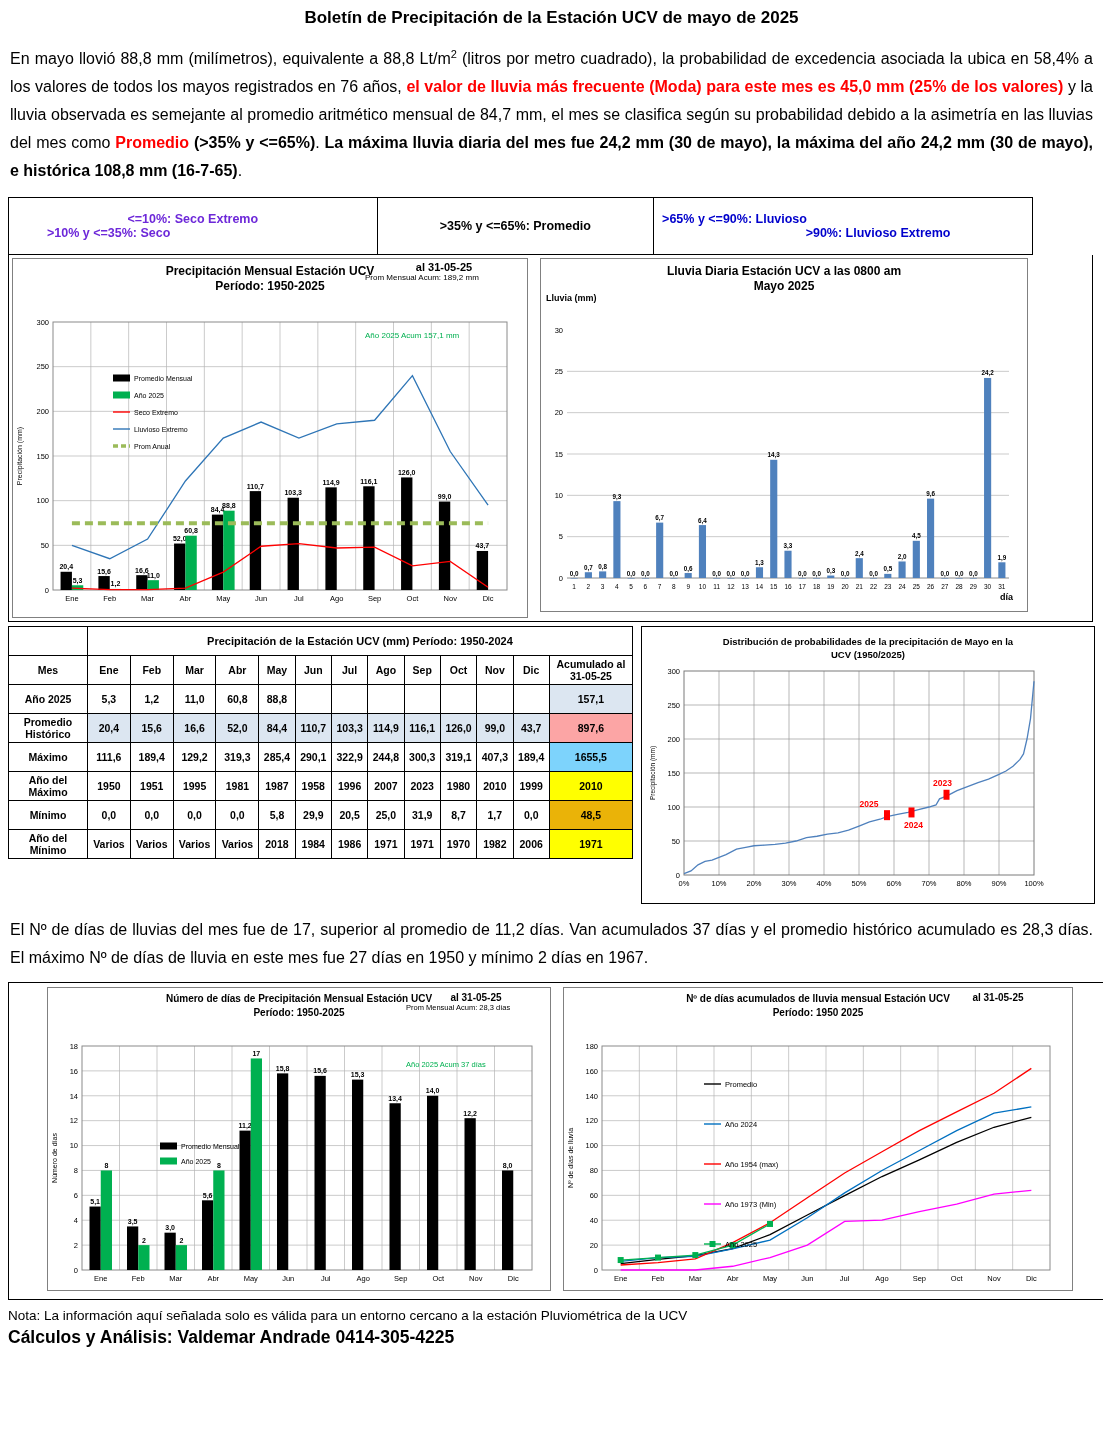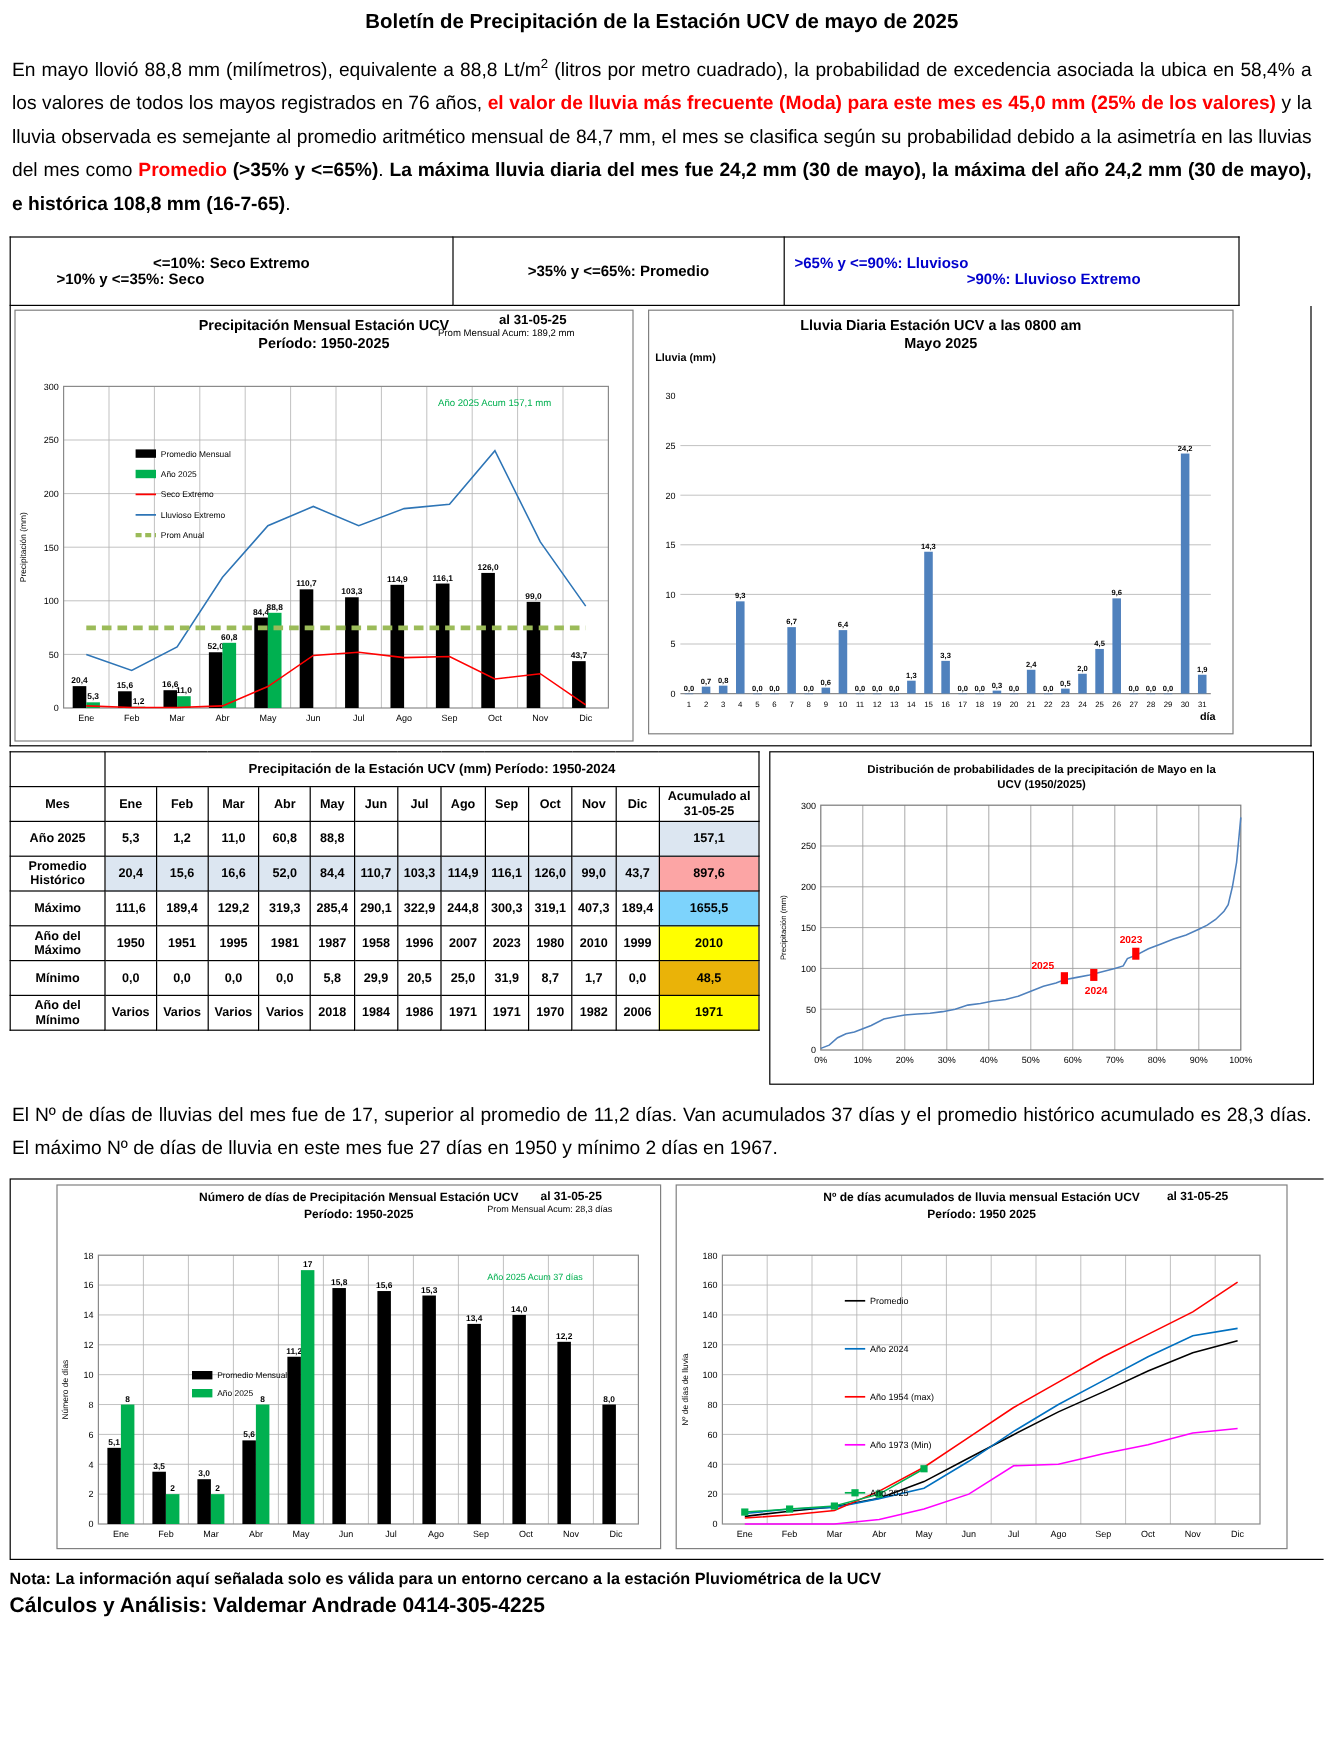--- a/index.html
+++ b/index.html
@@ -5,21 +5,21 @@
   html,body{margin:0;padding:0;background:#fff;}
   body{width:1103px;font-family:"Liberation Sans",sans-serif;color:#000;}
   .page{padding:4px 8px 10px 8px;position:relative;}
   h1{font-size:17px;text-align:center;margin:4px 0 12px 0;}
   .intro{font-size:16px;line-height:28px;text-align:justify;margin:4px 2px 12px 2px;}
   .red{color:#FF0000;} .b{font-weight:bold;} .green{color:#00B050;margin-top:48px;}
   sup{font-size:11px;}
   
   .classif{border-collapse:collapse;width:1025px;font-size:12.5px;font-weight:bold;margin:0;}
   .classif td{border:1px solid #000;vertical-align:middle;height:52px;padding:2px 4px;}
-  .c1{width:36%;color:#000000;}
+  .c1{width:36%;color:#6d28d9;}
   .c1 .l1{text-align:center;}
   .c1 .l2{text-align:left;padding-left:34px;}
   .c2{width:27%;text-align:center;color:#000;}
   .c3{width:37%;color:#0000CC;}
   .c3 .l1{text-align:left;padding-left:4px;}
   .c3 .l2{text-align:center;padding-left:70px;}
   
   .chartsrow1{border:1px solid #000;border-top:none;width:1077px;display:flex;gap:12px;padding:3px;height:360px;}
   .chartbox{border:1px solid #808080;background:#fff;position:relative;}
   .box1{width:514px;}
@@ -43,21 +43,21 @@
   .days{font-size:16px;line-height:28px;text-align:justify;margin:12px 2px 10px 2px;}
   
   .row2box{border:1px solid #000;width:1077px;display:flex;gap:12px;padding:4px 0 8px 38px;height:304px;}
   .box4{width:502px;}
   .box5{width:508px;}
   .chead2{position:relative;padding-top:4px;height:46px;}
   .ctitle2{text-align:center;font-weight:bold;font-size:10px;line-height:14px;}
   .cann2{position:absolute;right:4px;top:4px;width:140px;}
   .cann2 .date{font-weight:bold;font-size:10px;text-align:center;}
   .cann2 .sm{font-size:7.5px;line-height:9px;}
-  .note{font-size:13.5px;font-weight:bold;margin:8px 0 2px 0;}
+  .note{font-size:13.5px;font-weight:normal;margin:8px 0 2px 0;}
   .credit{font-size:17.5px;font-weight:bold;margin:4px 0 0 0;}
   svg{display:block;}
   svg text{font-family:"Liberation Sans",sans-serif;}
 </style>
 </head>
 <body>
 
 <div class="page">
 
   <h1>Boletín de Precipitación de la Estación UCV de mayo de 2025</h1>

